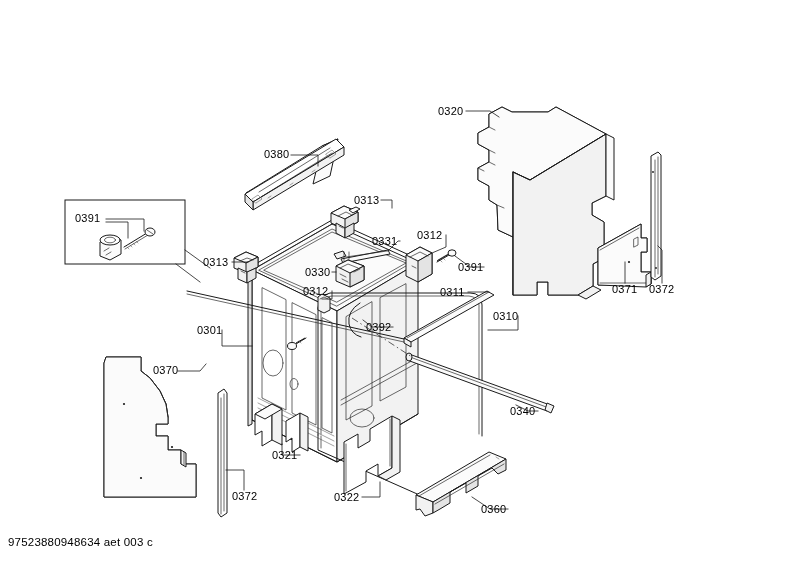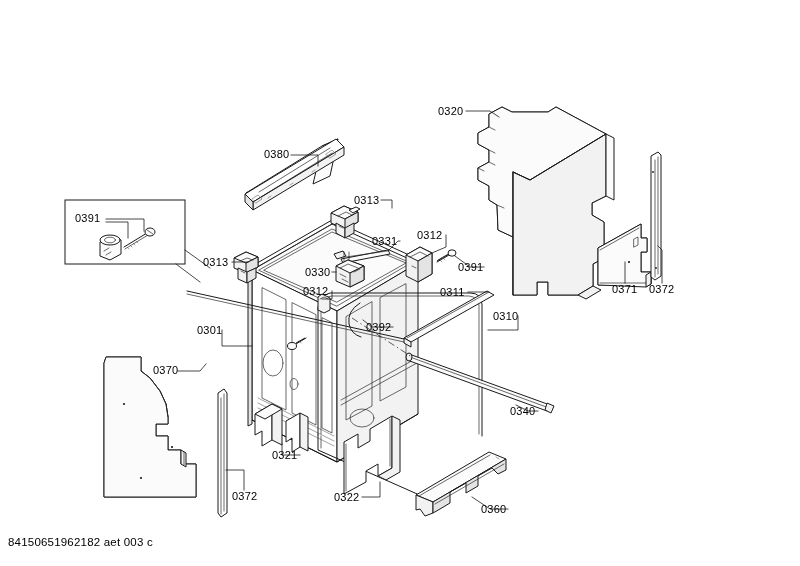--- a/index.html
+++ b/index.html
@@ -363,15 +363,15 @@
     <text class="lbl" x="493" y="320">0310</text>
     <text class="lbl" x="366" y="331">0392</text>
     <text class="lbl" x="272" y="459">0321</text>
     <text class="lbl" x="334" y="501">0322</text>
     <text class="lbl" x="481" y="513">0360</text>
     <text class="lbl" x="510" y="415">0340</text>
   </g>
 
 </svg>
 
-<div class="footer-txt">84150651962182 aet 003 c</div>
+<div class="footer-txt">97523880948634 aet 003 c</div>
 
 </div>
 
 </body></html>

